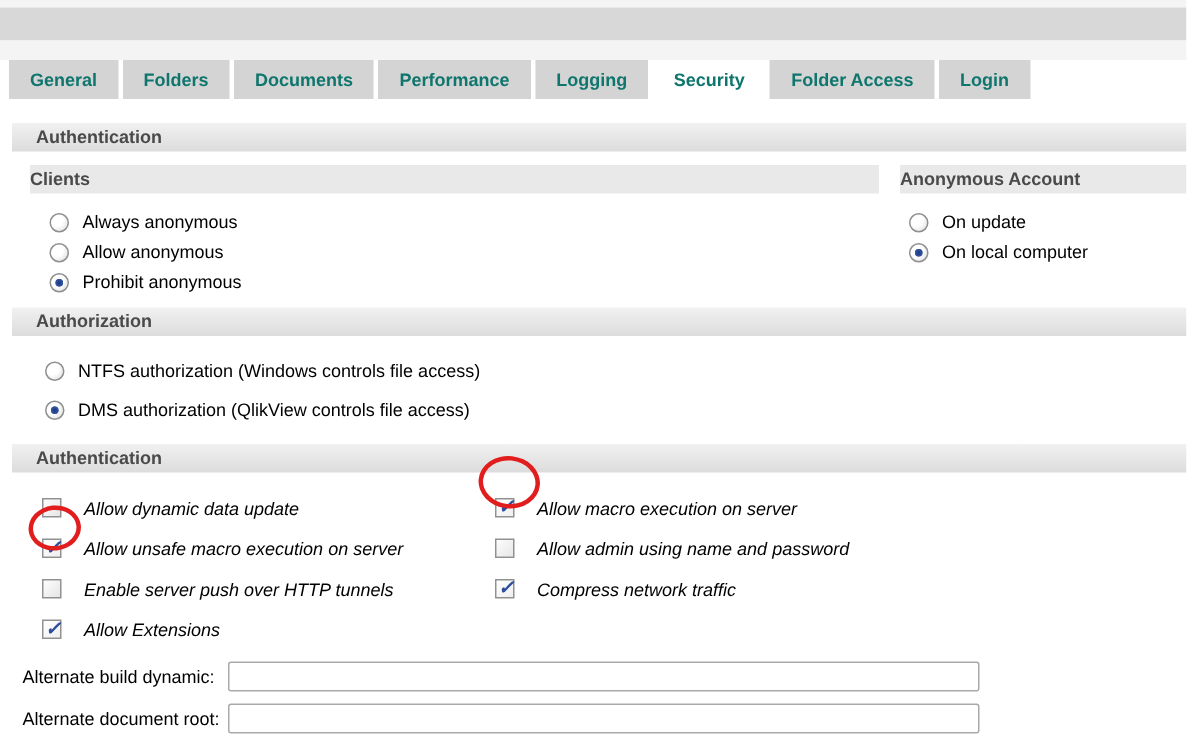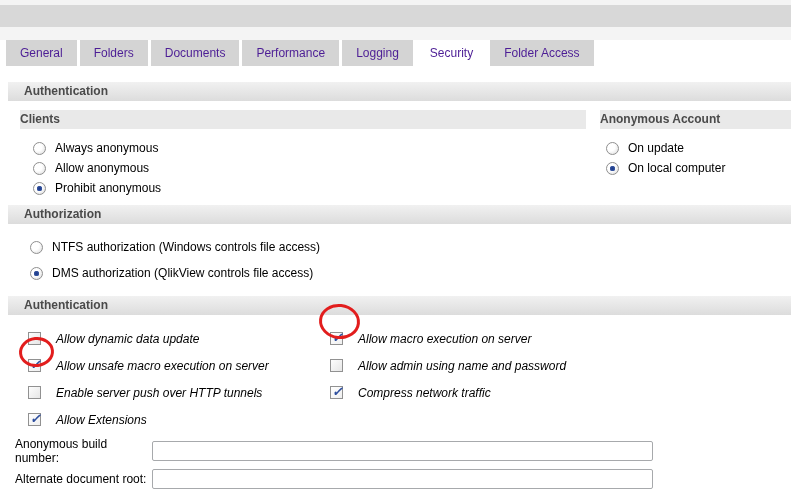--- a/index.html
+++ b/index.html
@@ -4,21 +4,21 @@
 <style>
   * { margin:0; padding:0; box-sizing:border-box; }
   html,body { width:791px; height:492px; background:#ffffff; overflow:hidden; }
   body { position:relative; font-family:"Liberation Sans", sans-serif; font-size:12px; color:#000; }
 
   .top-strip   { height:5px;  background:#f4f4f4; }
   .top-band    { height:22px; background:#d8d8d8; }
   .pre-tab     { height:13px; background:#f4f4f4; }
 
   .tabs { display:flex; gap:3px; padding-left:6px; height:26px; background:#ffffff; }
-  .tab  { background:#d4d4d4; color:#4c1d95; font-weight:normal; padding:0 14px;
+  .tab  { background:#d4d4d4; color:#0f766e; font-weight:bold; padding:0 14px;
           line-height:26px; white-space:nowrap; cursor:pointer; }
   .tab.active { background:#ffffff; }
 
   .section-header { margin-left:8px; height:19px; line-height:19px; padding-left:16px;
                     background:linear-gradient(#f1f1f1,#dcdcdc); color:#4a4a4a; font-weight:bold; }
   .sub-header { height:19px; line-height:19px; 
                 background:#e9e9e9; color:#4a4a4a; font-weight:bold; }
 
   .auth-columns { display:flex; margin-left:20px; margin-top:9px; }
   .col-left  { width:566px; margin-right:14px; }
@@ -62,20 +62,21 @@
 <div class="pre-tab"></div>
 
 <div class="tabs">
   <div class="tab">General</div>
   <div class="tab">Folders</div>
   <div class="tab">Documents</div>
   <div class="tab">Performance</div>
   <div class="tab">Logging</div>
   <div class="tab active">Security</div>
   <div class="tab">Folder Access</div>
+  <div class="tab">Login</div>
 </div>
 
 <div style="height:16px"></div>
 
 <div class="section-header">Authentication</div>
 
 <div class="auth-columns">
   <div class="col-left">
     <div class="sub-header">Clients</div>
     <div class="opt-list-left">
@@ -152,21 +153,21 @@
   </div>
   <div class="check-row">
     <span class="checkbox checked"></span>
     <span>Allow Extensions</span>
   </div>
   <div class="check-row"></div>
 </div>
 
 <div class="fields">
   <div class="field-row">
-    <span class="field-label">Anonymous build number:</span>
+    <span class="field-label">Alternate build dynamic:</span>
     <input class="field-input" type="text" value="" style="">
   </div>
   <div class="field-row">
     <span class="field-label">Alternate document root:</span>
     <input class="field-input" type="text" value="" style="">
   </div>
 </div>
 
 <div id="circle-macro-exec" class="red-circle"></div>
 <div id="circle-unsafe-macro" class="red-circle"></div>

